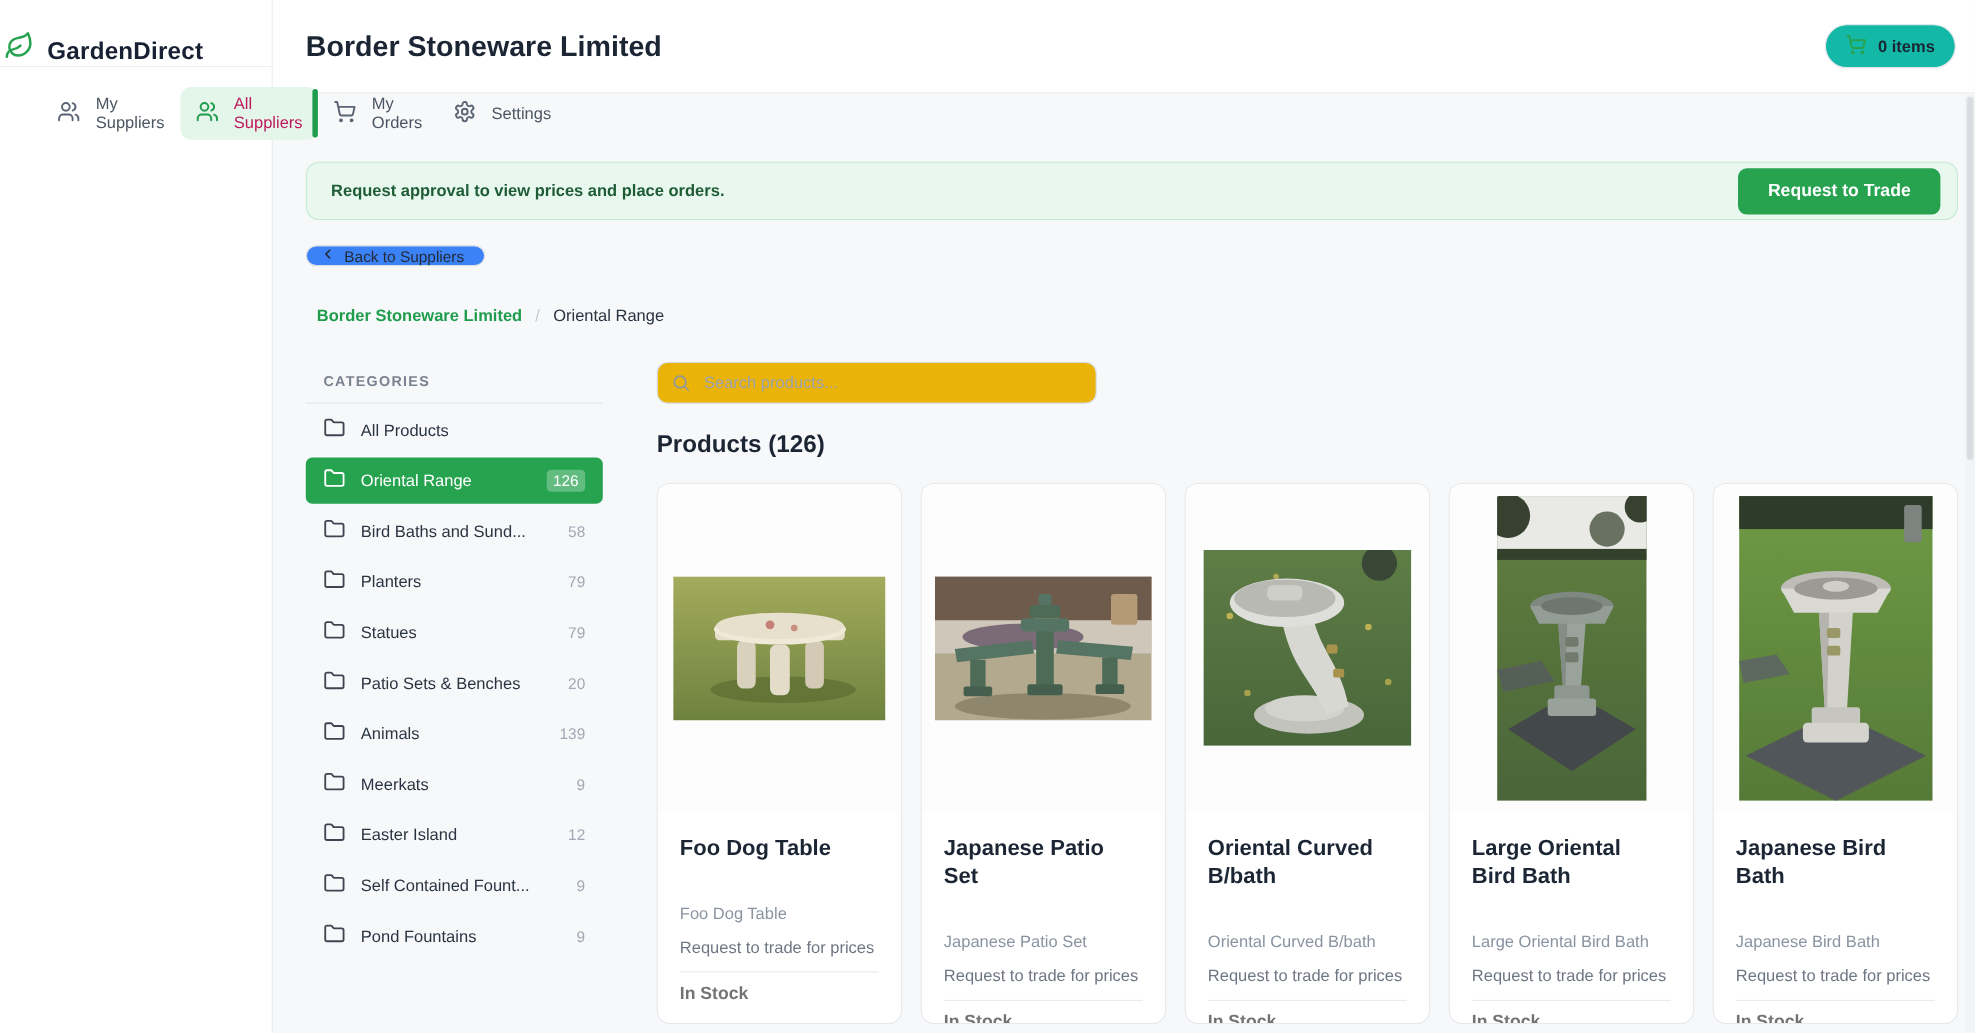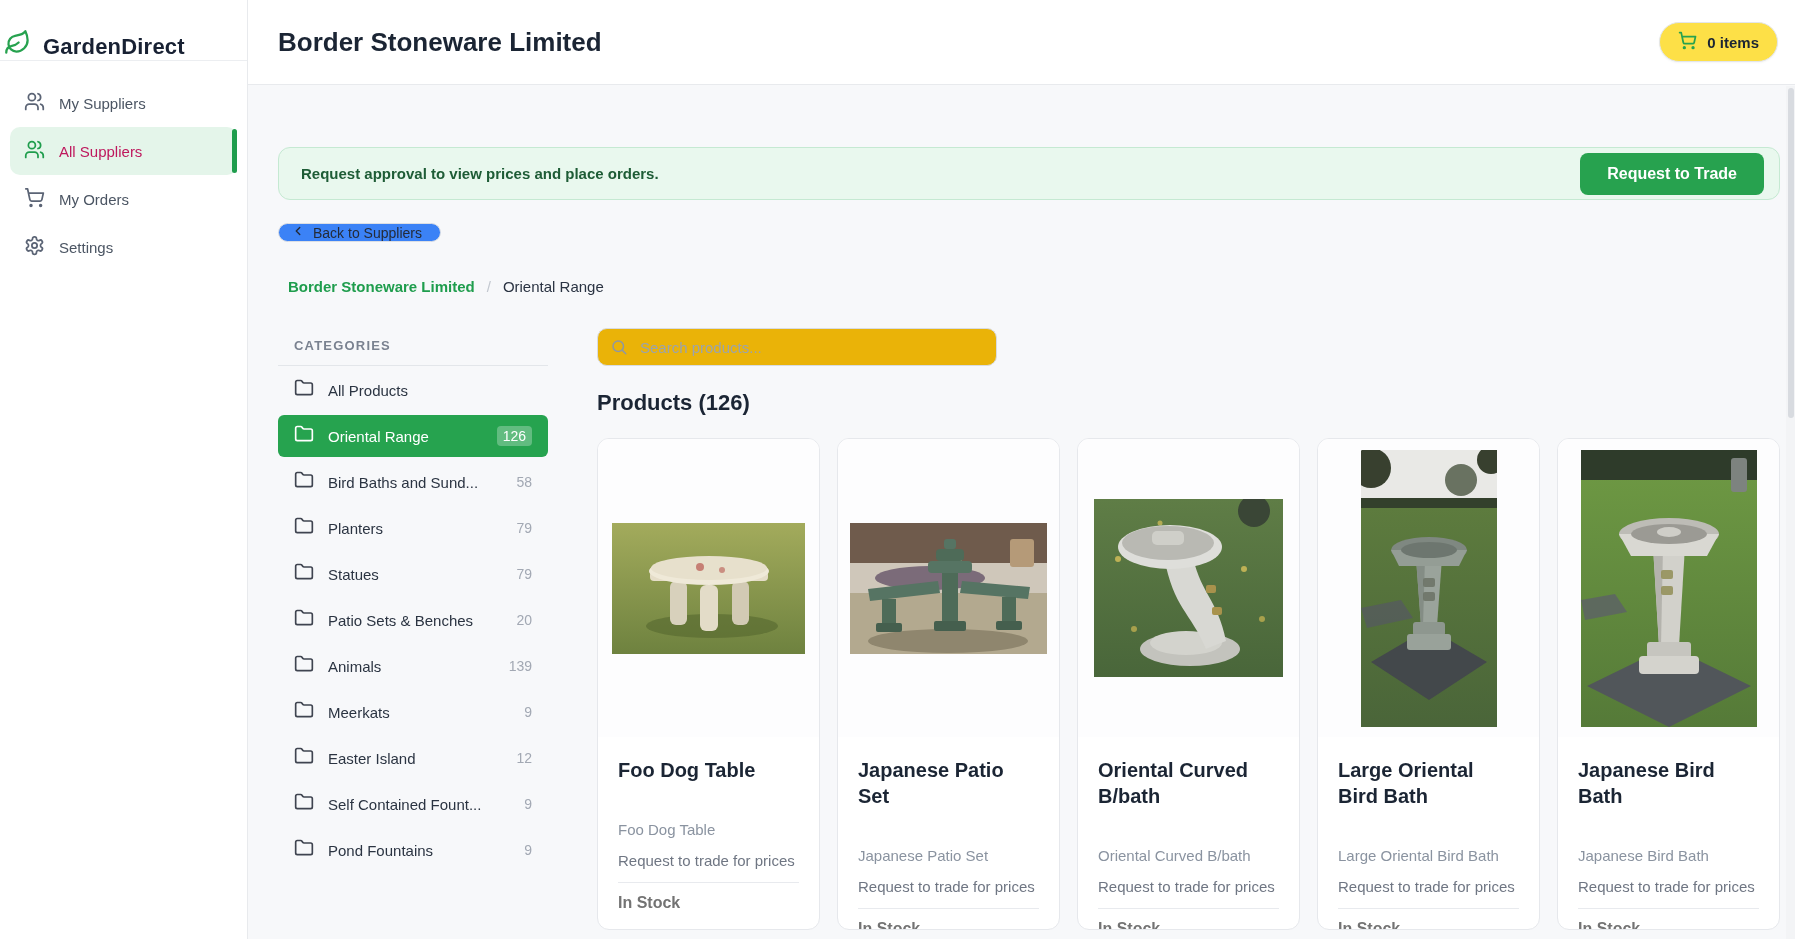--- a/index.html
+++ b/index.html
@@ -15,21 +15,21 @@
     width:248px; height:939px; background:#ffffff;
     border-right:1px solid #e8eaed; flex:0 0 248px;
     display:flex; flex-direction:column;
   }
   .logo-row {
     height:61px; display:flex; align-items:flex-end; gap:12px;
     padding:0 4px; border-bottom:1px solid #eceef1;
   }
   .logo-row svg { stroke:#27a24f; }
   .logo-text { font-size:22px; font-weight:800; color:#182133; letter-spacing:.2px; }
-  .nav { padding:18px 10px 0 10px; display:flex; flex-direction:column; }
+  .nav { padding:18px 10px 0 10px; display:flex; flex-direction:row;margin-left:28px; }
   .nav-item {
     position:relative; display:flex; align-items:center; gap:14px;
     height:48px; padding:0 14px; border-radius:10px; cursor:pointer;
     color:#4b5563; font-size:15px;
   }
   .nav-item svg { stroke:#5b6475; flex:0 0 auto; }
   .nav-item.active { background:#e4f5ea; color:#be185d; font-weight:500; }
   .nav-item.active svg { stroke:#1f9d4d; }
   .nav-item.active::after {
     content:""; position:absolute; right:0; top:2px; bottom:2px; width:5px;
@@ -37,21 +37,21 @@
   }
   
   .workarea { flex:1 1 auto; display:flex; flex-direction:column; height:939px; }
   .header {
     height:85px; background:#ffffff; border-bottom:1px solid #e8eaed;
     display:flex; align-items:center; padding:0 20px 0 30px; flex:0 0 85px;
   }
   .page-title { font-size:26px; font-weight:700; color:#1b2534; }
   .cart-pill {
     margin-left:auto; display:flex; align-items:center; gap:10px;
-    border:1px solid #e3e6ea; border-radius:22px; background:#fde047;
+    border:1px solid #e3e6ea; border-radius:22px; background:#14b8a6;
     height:40px; padding:0 18px; cursor:pointer;
     box-shadow:0 1px 2px rgba(16,24,40,.04);
   }
   .cart-pill svg { stroke:#27a24f; }
   .cart-pill span { font-size:15px; font-weight:700; color:#1b2534; }
   
   .main { flex:1 1 auto; overflow:hidden; padding:0 18px 0 30px; position:relative; }
   .trade-banner {
     margin-top:62px; height:53px; border-radius:12px;
     background:#e9f8ee; border:1px solid #c5e9d2;

